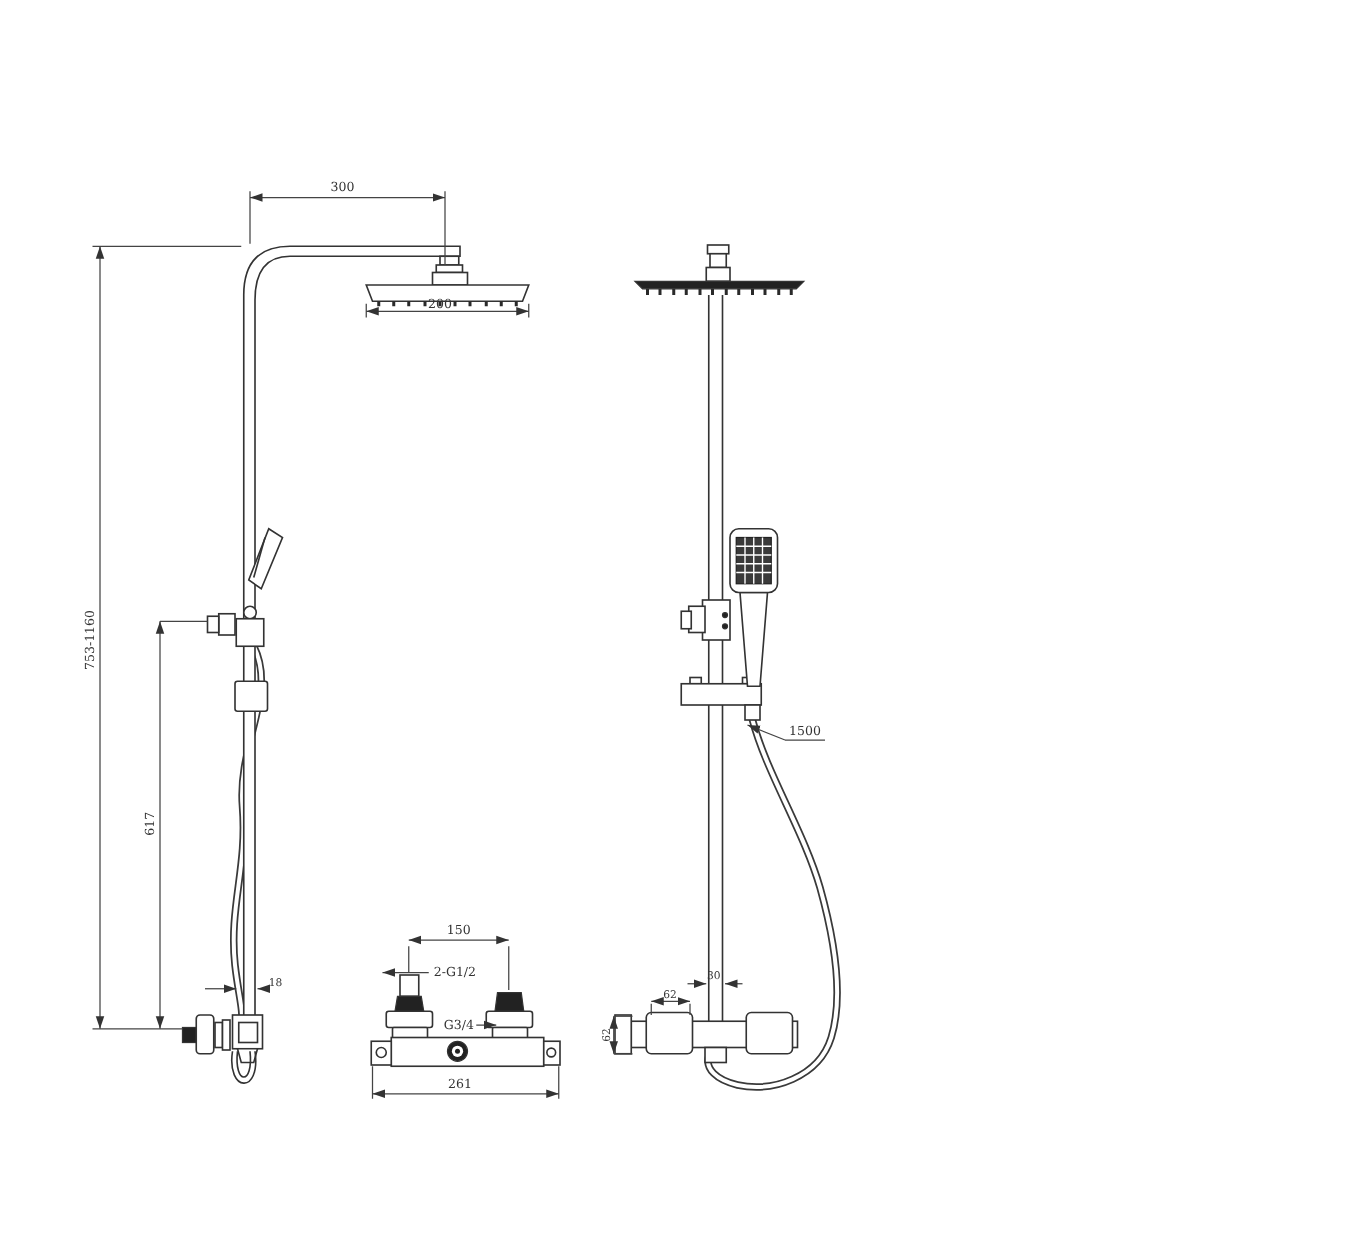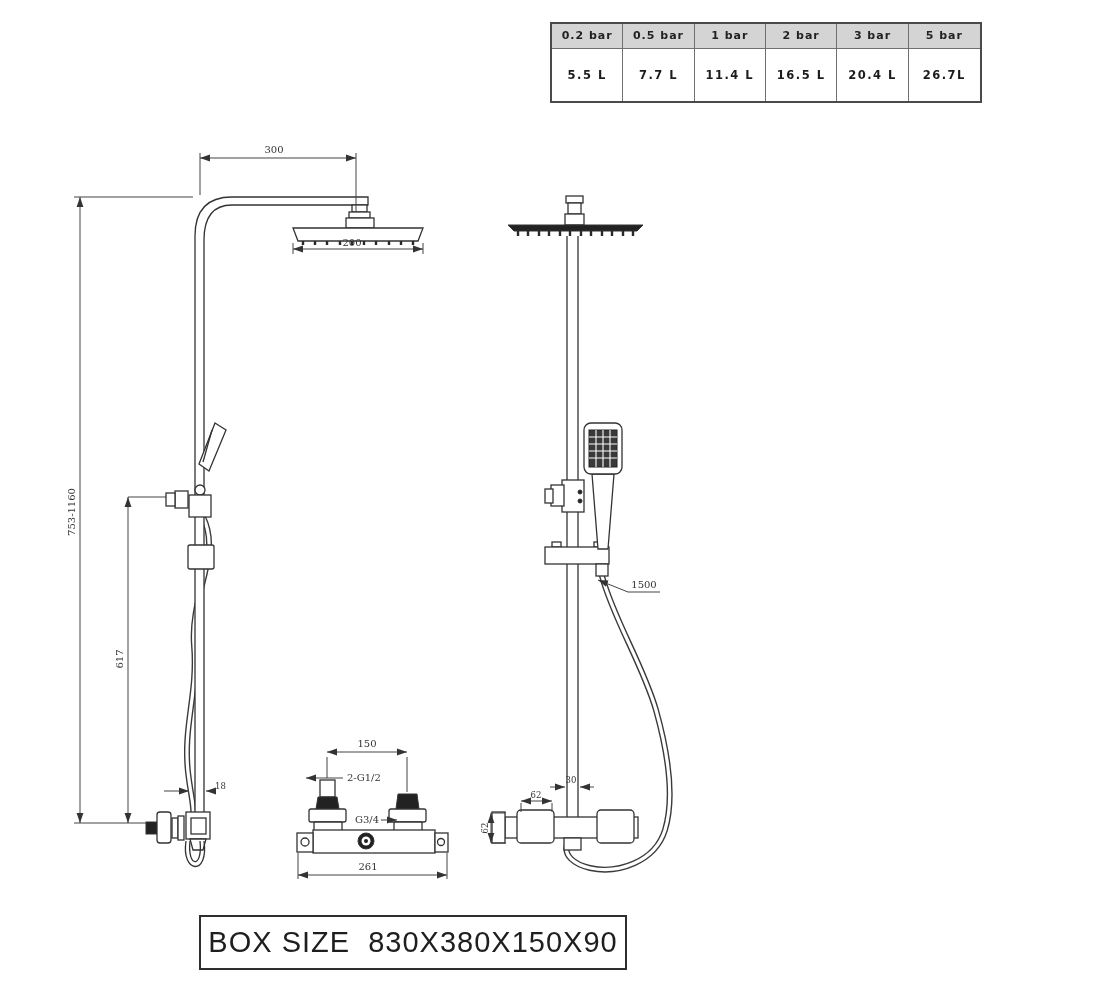--- a/index.html
+++ b/index.html
@@ -33,34 +33,20 @@
   .box-size{position:absolute;left:199px;top:915px;width:424px;height:51px;
             border:2px solid #2e2e2e;display:flex;align-items:center;justify-content:center;
             font-family:"Liberation Sans",sans-serif;font-size:29px;color:#1e1e1e;
             letter-spacing:1px;white-space:pre;background:#fff;}
 </style>
 </head>
 <body>
 
 <div class="page">
 
-  <div class="flow-table">
-    <div class="ft-head">0.2 bar</div>
-    <div class="ft-head">0.5 bar</div>
-    <div class="ft-head">1 bar</div>
-    <div class="ft-head">2 bar</div>
-    <div class="ft-head">3 bar</div>
-    <div class="ft-head">5 bar</div>
-    <div class="ft-val">5.5 L</div>
-    <div class="ft-val">7.7 L</div>
-    <div class="ft-val">11.4 L</div>
-    <div class="ft-val">16.5 L</div>
-    <div class="ft-val">20.4 L</div>
-    <div class="ft-val">26.7L</div>
-  </div>
 
   <svg class="drawing" width="1096" height="1006" viewBox="0 0 1096 1006">
     <defs>
       <marker id="ae" markerWidth="11" markerHeight="8" refX="10" refY="4" orient="auto">
         <path d="M0,0.6 L10,4 L0,7.4 z" fill="#333"></path>
       </marker>
       <marker id="as" markerWidth="11" markerHeight="8" refX="10" refY="4" orient="auto-start-reverse">
         <path d="M0,0.6 L10,4 L0,7.4 z" fill="#333"></path>
       </marker>
     </defs>
@@ -220,15 +206,14 @@
       <line class="dimln" x1="521" y1="801" x2="552" y2="801" marker-start="url(#as)" marker-end="url(#ae)"></line>
       <text class="dimsm" x="536" y="798" text-anchor="middle">62</text>
 
       <line class="dimln" x1="491" y1="813" x2="506" y2="813"></line>
       <line class="dimln" x1="491" y1="843" x2="506" y2="843"></line>
       <line class="dimln" x1="491" y1="813" x2="491" y2="843" marker-start="url(#as)" marker-end="url(#ae)"></line>
       <text class="dimsm" transform="translate(488,828) rotate(-90)" text-anchor="middle">62</text>
     </g>
   </svg>
 
-  <div class="box-size">BOX SIZE  830X380X150X90</div>
 
 </div>
 
 </body></html>

